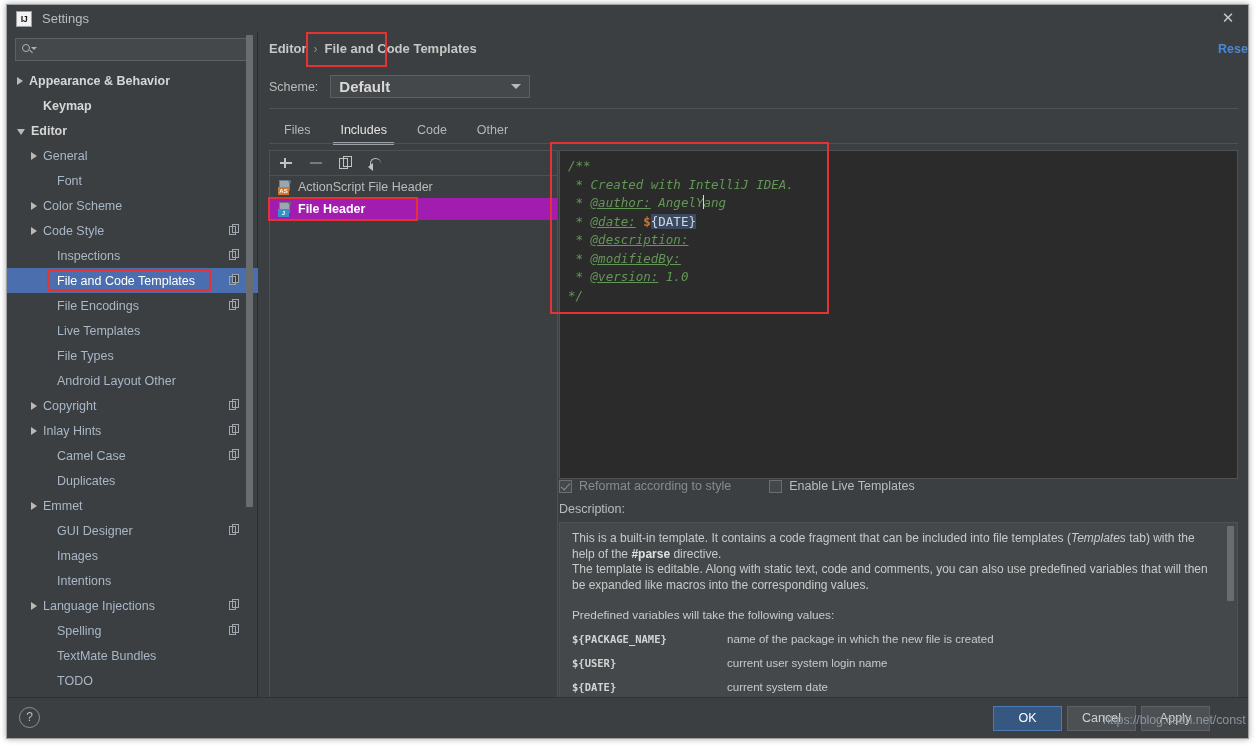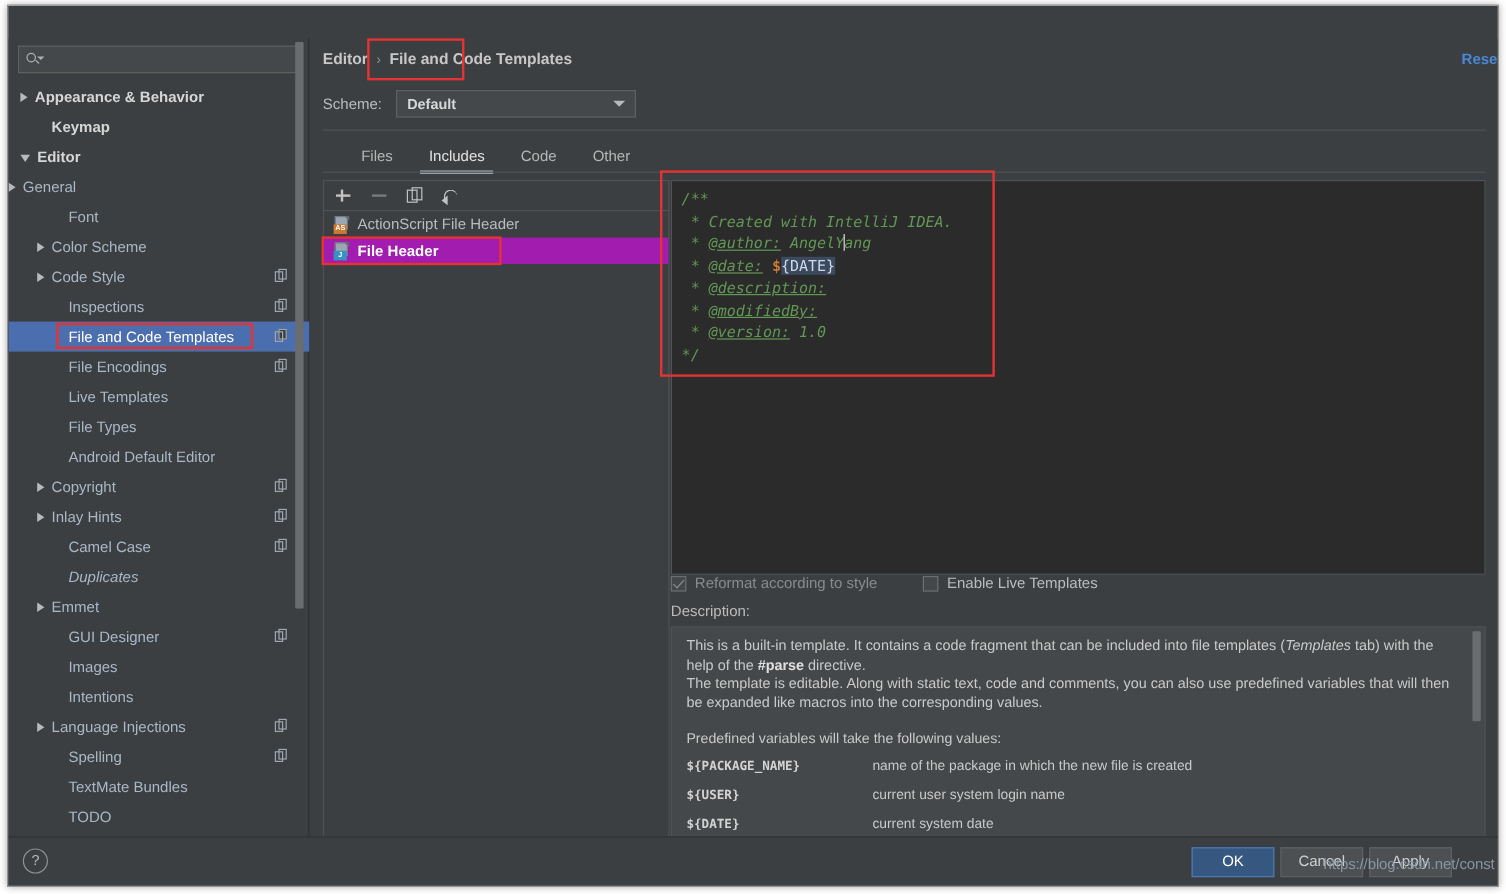--- a/index.html
+++ b/index.html
@@ -172,36 +172,36 @@
   }
   .scheme-label { color: #bbbbbb; font-size: 12.5px; margin-right: 12px; }
   .scheme-select {
     width: 200px; height: 23px;
     background: #45484a;
     border: 1px solid #5e6060;
     display: flex; align-items: center;
     padding: 0 8px;
     cursor: pointer;
   }
-  .scheme-select .val { flex: 1; color: #d8d8d8; font-size: 12px; font-weight: bold; }
+  .scheme-select .val { flex: 1; color: #d8d8d8; font-size: 15px; font-weight: bold; }
   .scheme-select .caret {
     width: 0; height: 0;
     border-left: 5px solid transparent;
     border-right: 5px solid transparent;
     border-top: 5px solid #b9b9b9;
   }
 
   .sep-line {
     position: absolute; left: 11px; top: 76px;
     right: 10px; height: 1px; background: #4f5254;
   }
 
   
   .tabs {
-    position: absolute; left: 28px; top: 83px;
+    position: absolute; left: 11px; top: 83px;
     display: flex; align-items: flex-end; height: 28px;
   }
   .tab {
     padding: 0 15px; height: 26px; line-height: 26px;
     color: #b6b6b6; font-size: 12.5px;
     cursor: pointer; position: relative;
   }
   .tab.active { color: #e2e2e2; }
   .tab.active::after {
     content: ""; position: absolute;
@@ -447,20 +447,25 @@
     letter-spacing: -0.1px;
     z-index: 20;
     pointer-events: none;
   }
 </style>
 </head>
 <body>
 
 <div class="window">
 
+  <div class="titlebar">
+    <div class="ij-logo">IJ</div>
+    <div class="title-text">Settings</div>
+    <div class="close-x">✕</div>
+  </div>
 
   <div class="sidebar">
     <div class="search-wrap">
       <div class="search-box">
         <span class="search-ico">
           <span class="circ"></span>
             <span class="hdl"></span>
             <span class="tri"></span>
         </span>
         <input class="search-input" type="text" placeholder="" style="">
@@ -472,21 +477,21 @@
           <span>Appearance &amp; Behavior</span>
         </div>
         <div class="tree-row top" style="padding-left: 24px;">
           <span class="arrow none"></span>
           <span>Keymap</span>
         </div>
         <div class="tree-row top" style="padding-left: 10px;">
           <span class="arrow down"></span>
           <span>Editor</span>
         </div>
-        <div class="tree-row" style="">
+        <div class="tree-row" style="padding-left: 24px;">
           <span class="arrow "></span>
           <span>General</span>
         </div>
         <div class="tree-row" style="padding-left: 38px;">
           <span class="arrow none"></span>
           <span>Font</span>
         </div>
         <div class="tree-row" style="padding-left: 24px;">
           <span class="arrow "></span>
           <span>Color Scheme</span>
@@ -527,21 +532,21 @@
         <div class="tree-row" style="padding-left: 38px;">
           <span class="arrow none"></span>
           <span>Live Templates</span>
         </div>
         <div class="tree-row" style="padding-left: 38px;">
           <span class="arrow none"></span>
           <span>File Types</span>
         </div>
         <div class="tree-row" style="padding-left: 38px;">
           <span class="arrow none"></span>
-          <span>Android Default Editor</span>
+          <span>Android Layout Other</span>
         </div>
         <div class="tree-row" style="padding-left: 24px;">
           <span class="arrow "></span>
           <span>Copyright</span>
           <span class="copy-badge">
             <i class="b"></i>
             <i class="a"></i>
           </span>
         </div>
         <div class="tree-row" style="padding-left: 24px;">
@@ -553,21 +558,21 @@
           </span>
         </div>
         <div class="tree-row" style="padding-left: 38px;">
           <span class="arrow none"></span>
           <span>Camel Case</span>
           <span class="copy-badge">
             <i class="b"></i>
             <i class="a"></i>
           </span>
         </div>
-        <div class="tree-row" style="padding-left: 38px; font-style: italic;">
+        <div class="tree-row" style="padding-left: 38px;">
           <span class="arrow none"></span>
           <span>Duplicates</span>
         </div>
         <div class="tree-row" style="padding-left: 24px;">
           <span class="arrow "></span>
           <span>Emmet</span>
         </div>
         <div class="tree-row" style="padding-left: 38px;">
           <span class="arrow none"></span>
           <span>GUI Designer</span>

